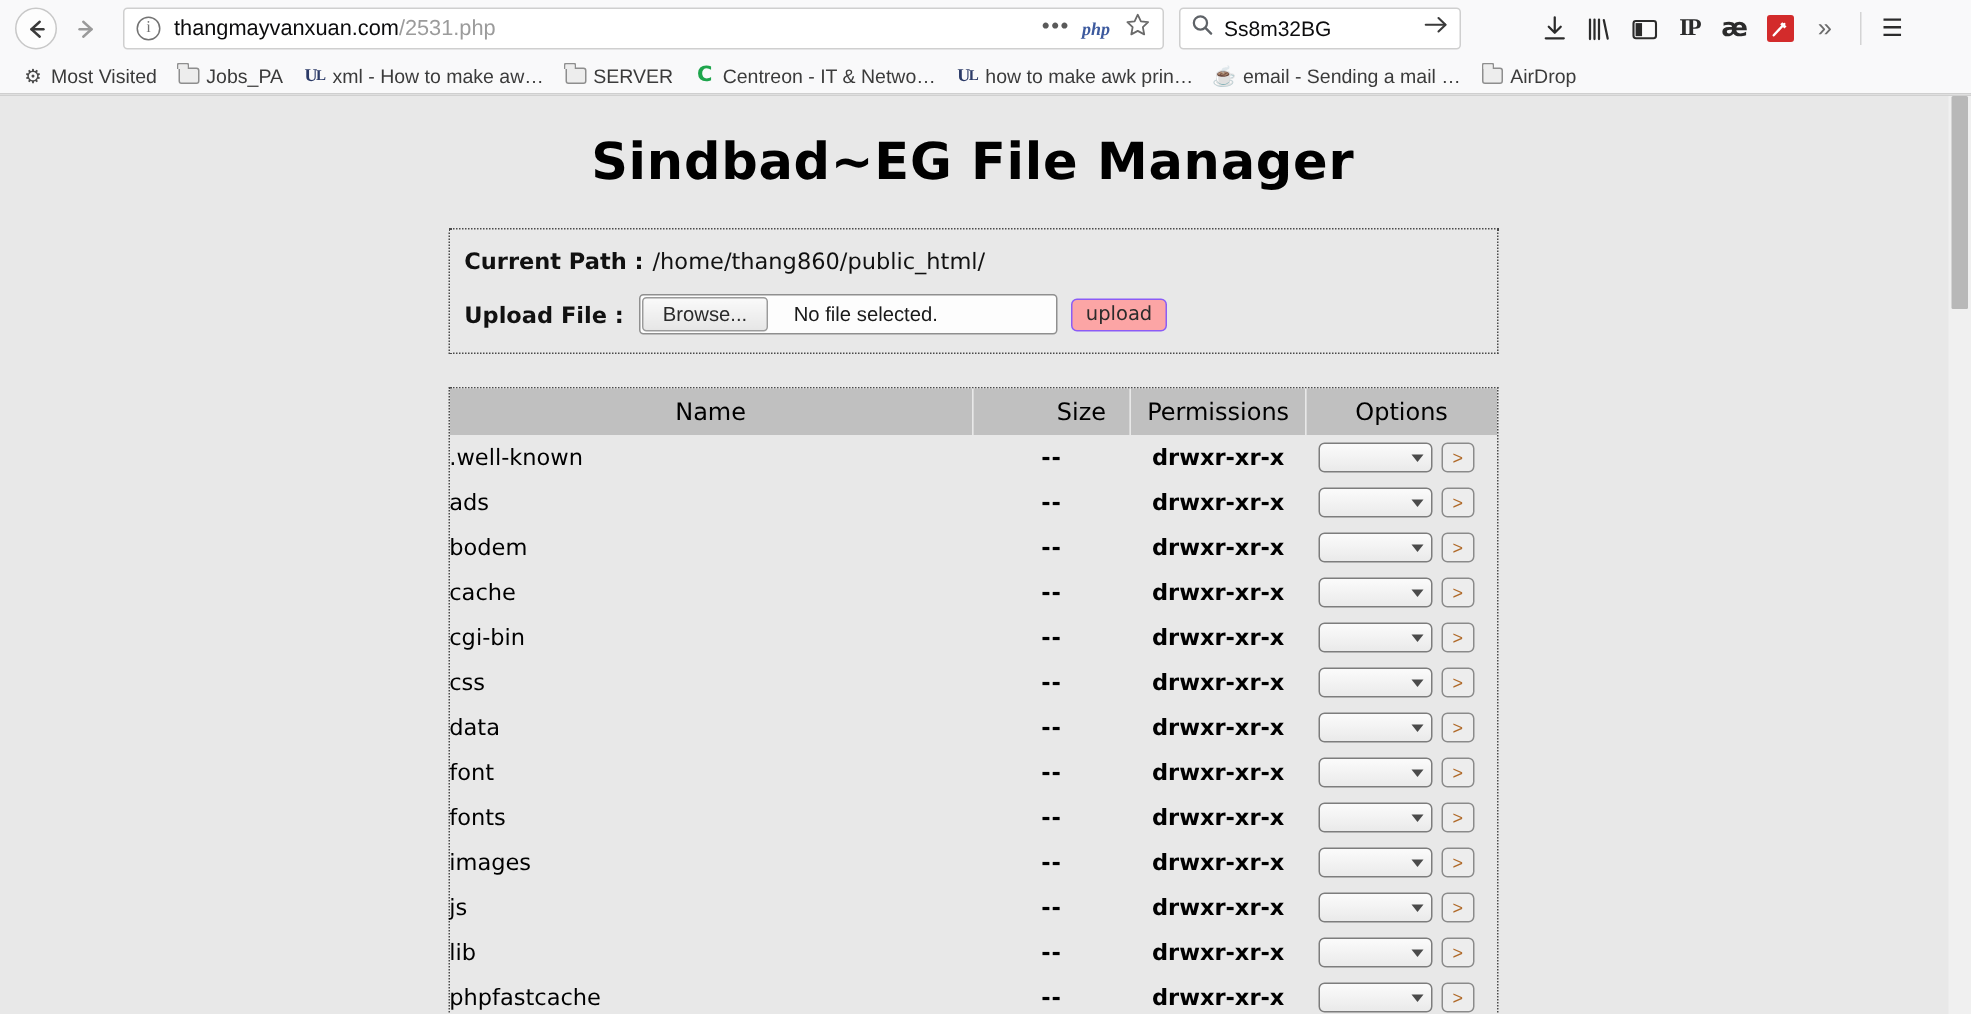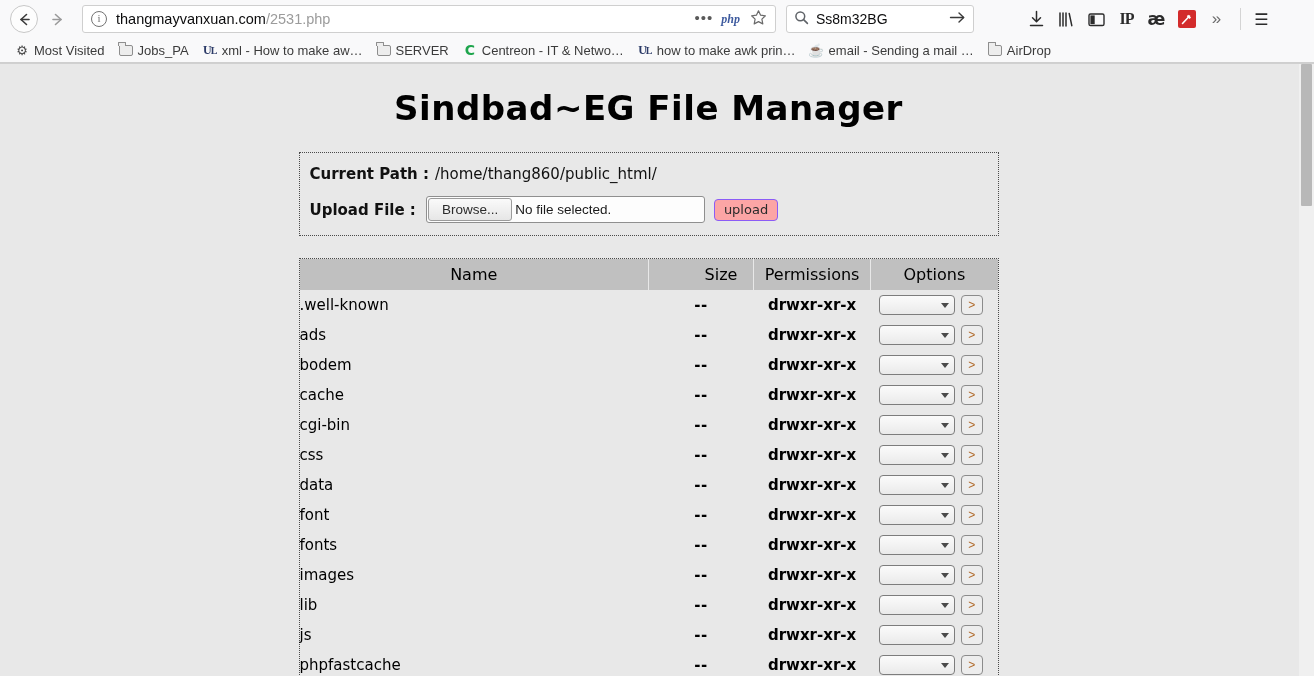--- a/index.html
+++ b/index.html
@@ -265,21 +265,21 @@
     background: linear-gradient(#fafafa, #e6e6e6);
     border: 1px solid #9b9b9b;
     border-radius: 3px;
     font-size: 13.5px;
     color: #2b2b2b;
     white-space: nowrap;
   }
   .file-status {
     font-size: 13.5px;
     color: #1a1a1a;
-    padding-left: 2px;
+    padding-left: 16px;
     white-space: nowrap;
     text-align: right;
   }
   .upload-btn {
     margin-left: 9px;
     height: 22px;
     padding: 0 9px;
     display: flex; align-items: center;
     background: #fca5a5;
     border: 1px solid #8b5cf6;
@@ -640,32 +640,32 @@
               <td class="c-size">--</td>
               <td class="c-perm">drwxr-xr-x</td>
               <td class="c-opt">
                 <div class="opt-cell">
                   <div class="mini-select"></div>
                   <div class="go-btn">&gt;</div>
                 </div>
               </td>
             </tr>
             <tr>
+              <td class="c-name">js</td>
+              <td class="c-size">--</td>
+              <td class="c-perm">drwxr-xr-x</td>
+              <td class="c-opt">
+                <div class="opt-cell">
+                  <div class="mini-select"></div>
+                  <div class="go-btn">&gt;</div>
+                </div>
+              </td>
+            </tr>
+            <tr>
               <td class="c-name">lib</td>
-              <td class="c-size">--</td>
-              <td class="c-perm">drwxr-xr-x</td>
-              <td class="c-opt">
-                <div class="opt-cell">
-                  <div class="mini-select"></div>
-                  <div class="go-btn">&gt;</div>
-                </div>
-              </td>
-            </tr>
-            <tr>
-              <td class="c-name">js</td>
               <td class="c-size">--</td>
               <td class="c-perm">drwxr-xr-x</td>
               <td class="c-opt">
                 <div class="opt-cell">
                   <div class="mini-select"></div>
                   <div class="go-btn">&gt;</div>
                 </div>
               </td>
             </tr>
             <tr>

